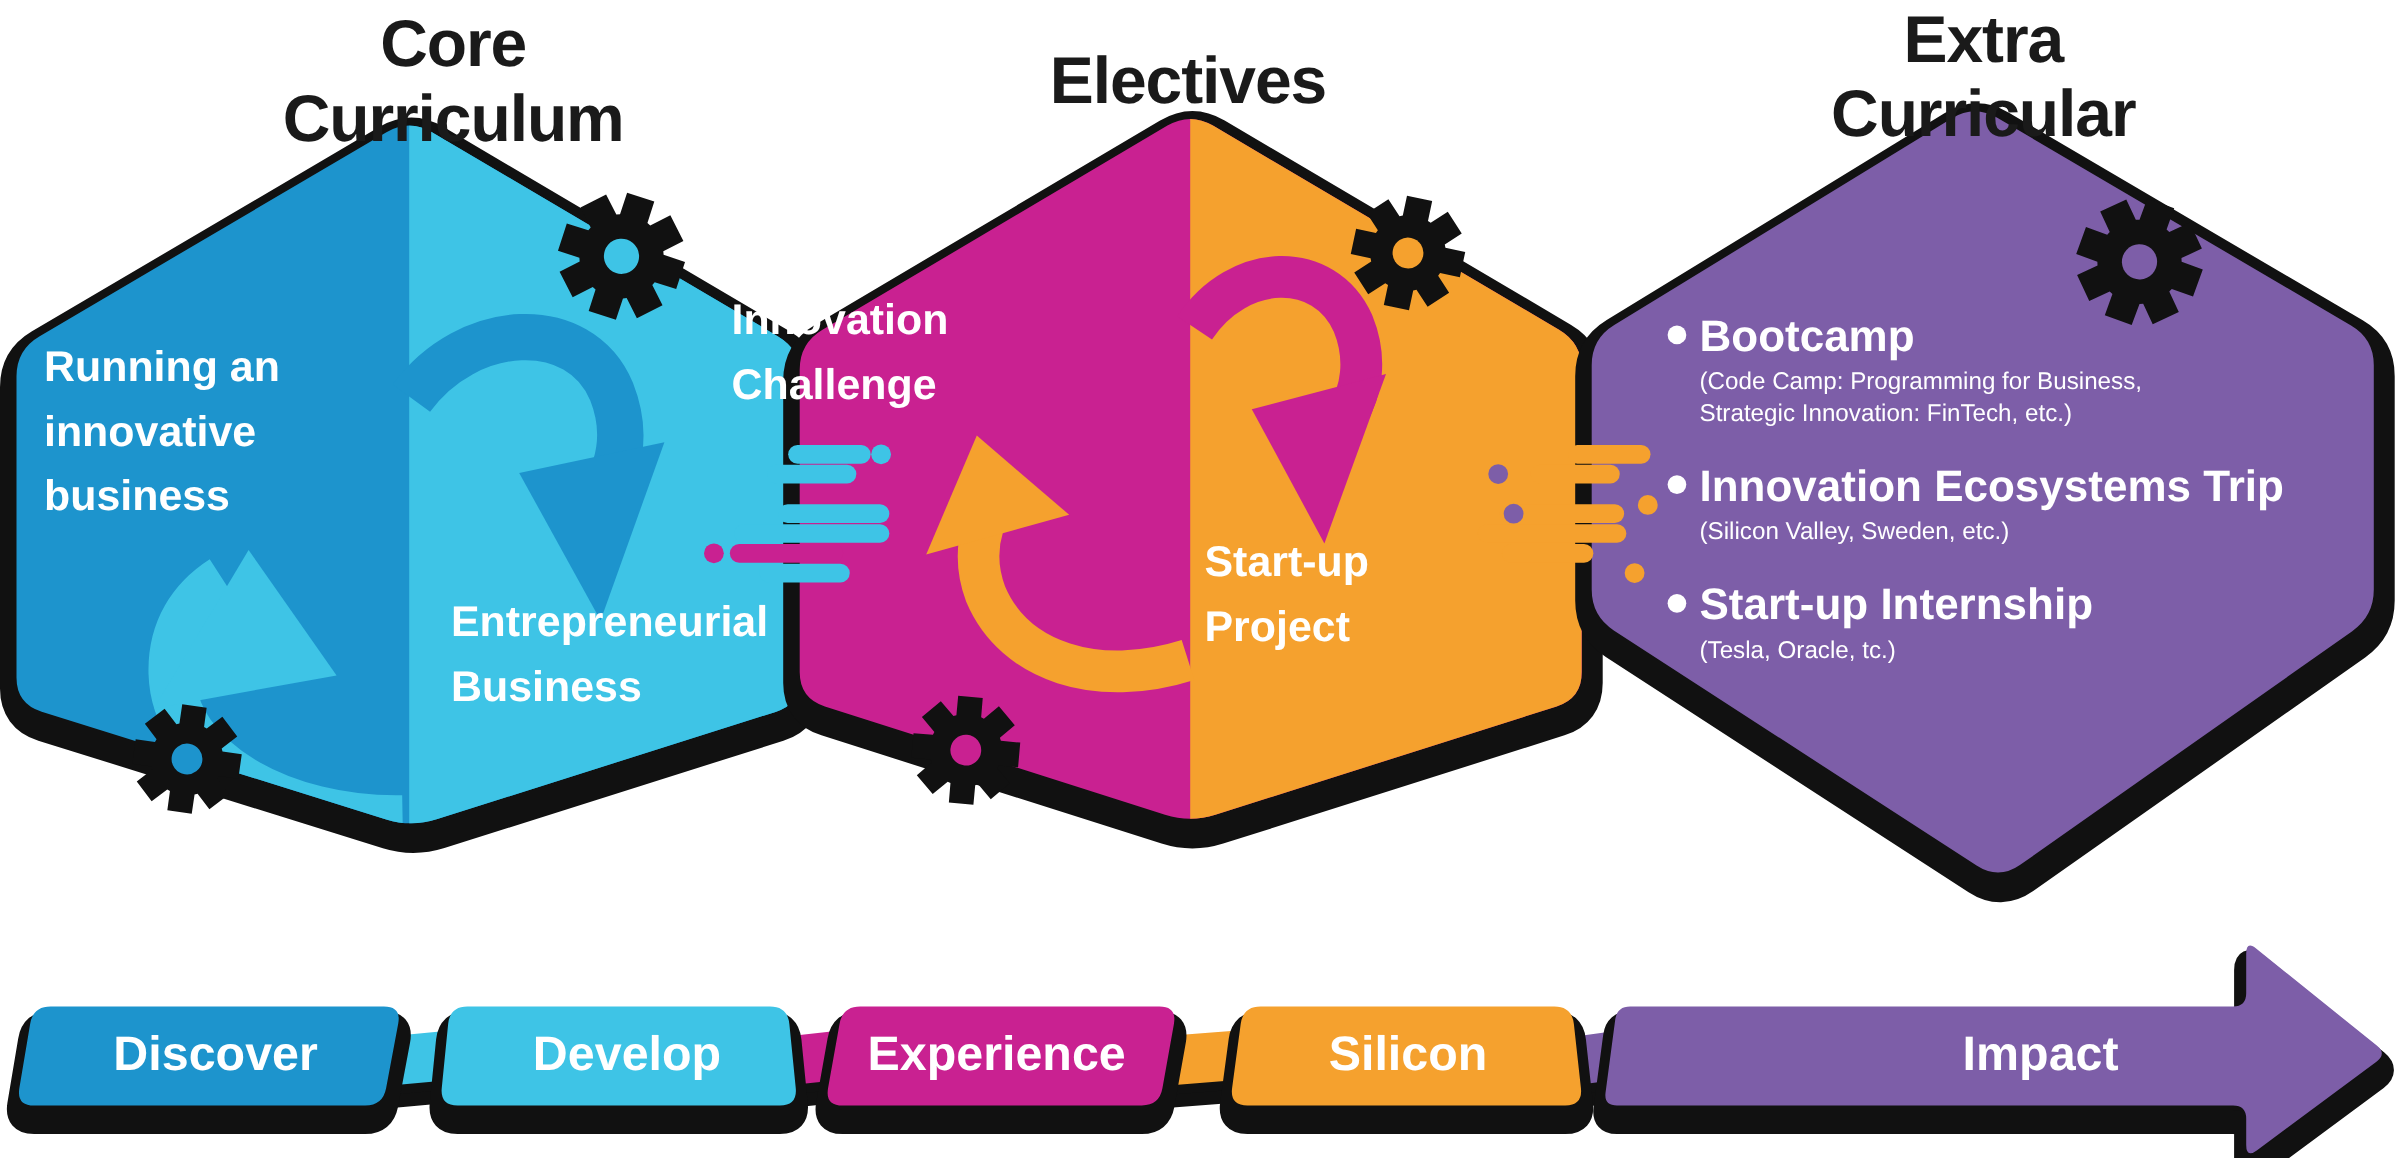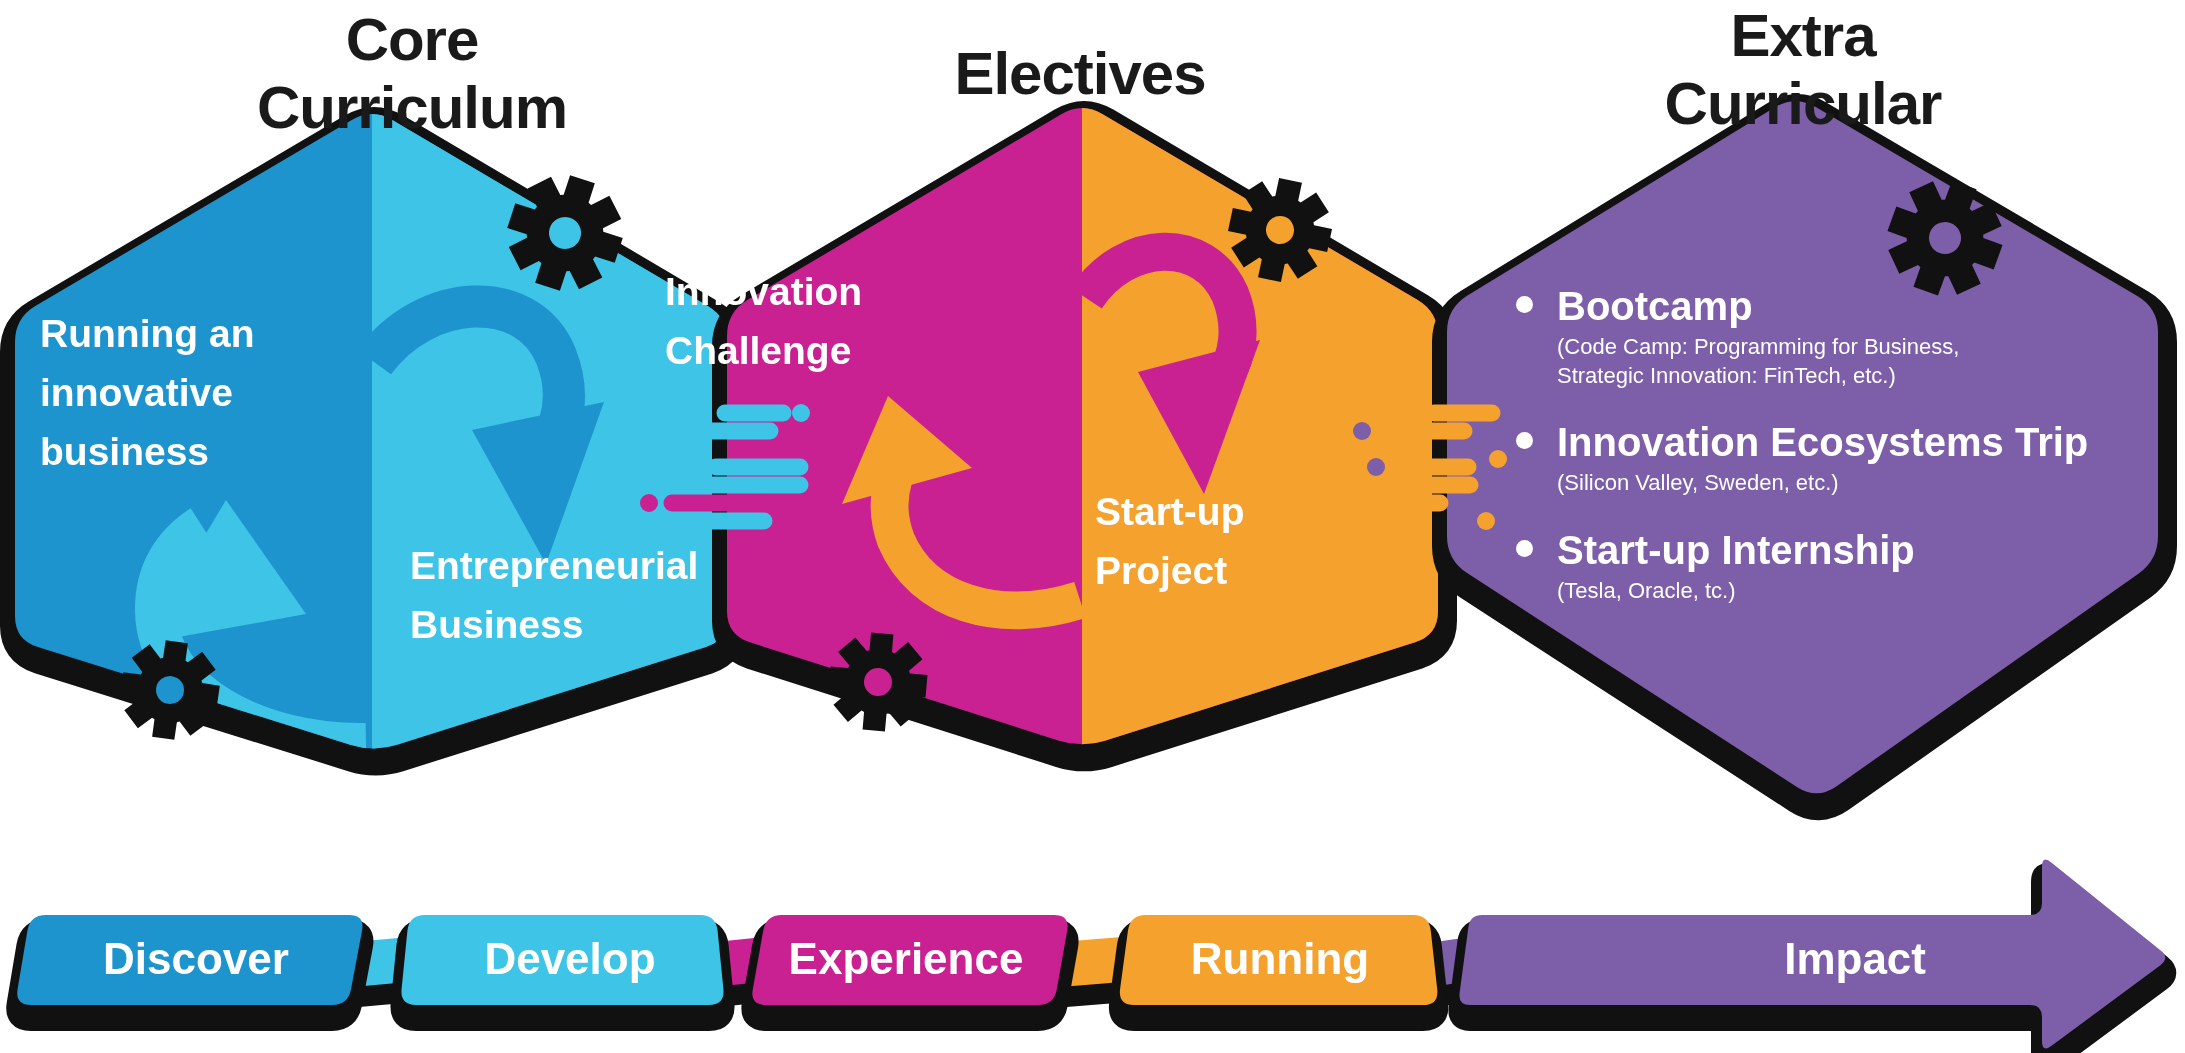--- a/index.html
+++ b/index.html
@@ -10,21 +10,21 @@
          line-height:68px;letter-spacing:-1px;z-index:3;}
   #t1{left:162px;top:6px;width:500px;}
   #t2{left:830px;top:40px;width:500px;}
   #t3{left:1553px;top:2px;width:500px;}
   .hexlabel{position:absolute;color:#ffffff;font-weight:bold;font-size:39px;line-height:59px;z-index:3;}
   #hl1{left:40px;top:304px;width:282px;text-align:left;}
   #hr1{left:410px;top:536px;}
   #hl2{left:665px;top:262px;width:320px;text-align:left;}
   #hr2{left:1095px;top:482px;}
   #bullets{position:absolute;left:1516px;top:282px;width:620px;color:#fff;z-index:3;}
-  .bitem{display:flex;gap:24px;margin-bottom:28px;}
+  .bitem{display:flex;gap:12px;margin-bottom:28px;}
   .bdot{width:17px;height:17px;border-radius:50%;background:#fff;margin-top:14px;flex:none;}
   .btitle{font-size:40px;font-weight:bold;line-height:1.2;white-space:nowrap;}
   .bsub{font-size:22px;line-height:1.3;max-width:430px;margin-top:3px;}
   .stagelabel{position:absolute;top:934px;width:340px;text-align:center;color:#fff;
               font-weight:bold;font-size:44px;z-index:3;}
   #sl0{left:26px;} #sl1{left:400px;} #sl2{left:736px;} #sl3{left:1110px;} #sl4{left:1586px;text-align:right;}
 </style>
 </head>
 <body>
 
@@ -182,15 +182,15 @@
       <div>
         <div class="btitle">Start-up Internship</div>
         <div class="bsub">(Tesla, Oracle, tc.)</div>
       </div>
     </div>
   </div>
 
   <div class="stagelabel" id="sl0">Discover</div>
   <div class="stagelabel" id="sl1">Develop</div>
   <div class="stagelabel" id="sl2">Experience</div>
-  <div class="stagelabel" id="sl3">Running</div>
+  <div class="stagelabel" id="sl3">Silicon</div>
   <div class="stagelabel" id="sl4">Impact</div>
 </div>
 
 </body></html>

